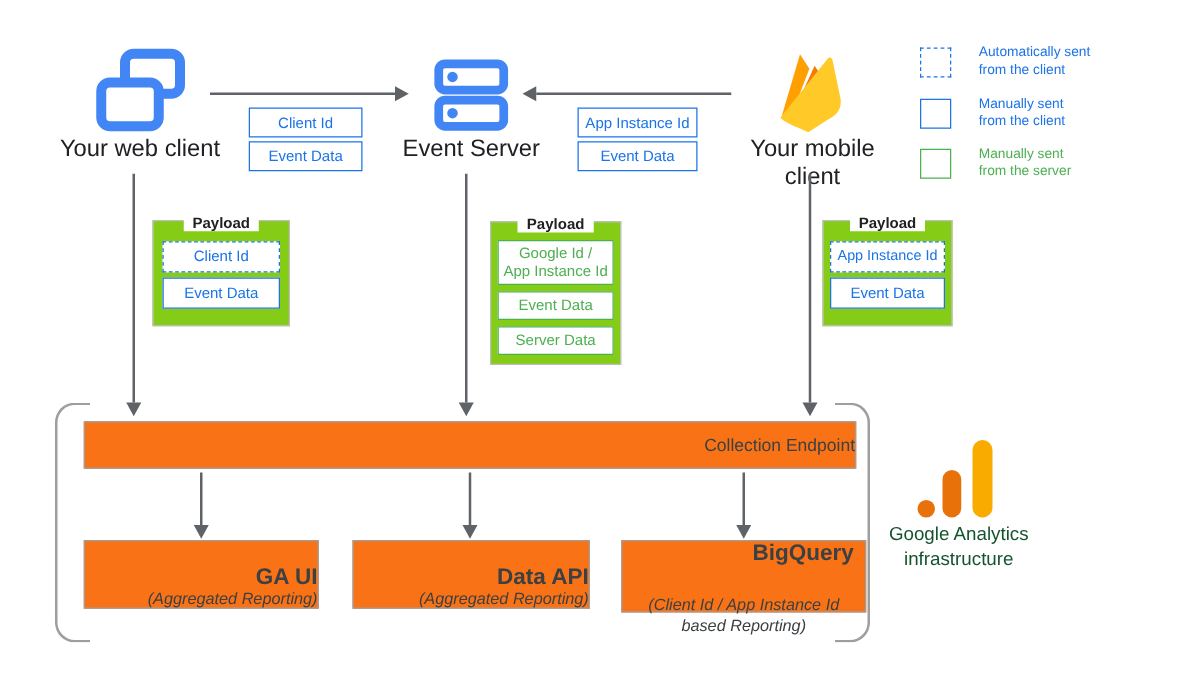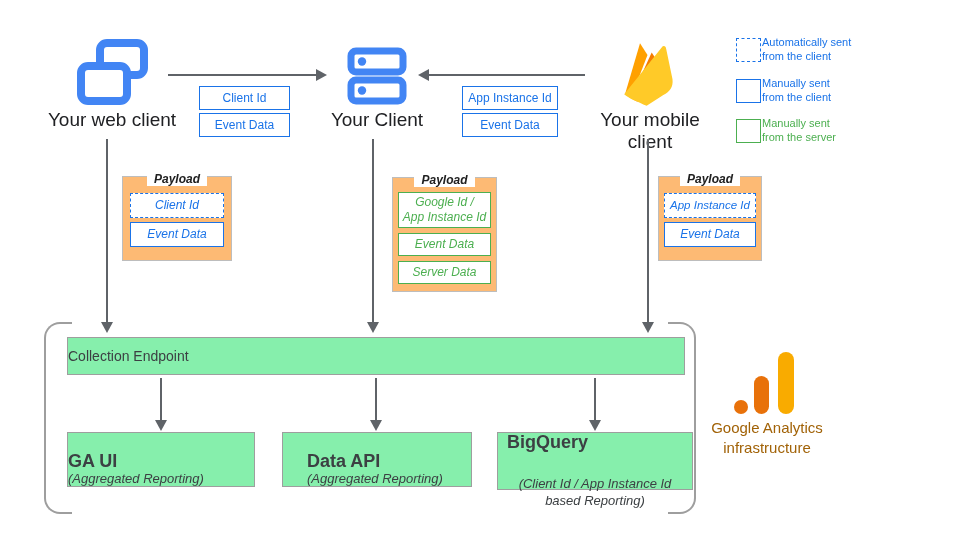--- a/index.html
+++ b/index.html
@@ -16,46 +16,46 @@
   
   .hline{height:2px;background:#5f6368;}
   .vline{width:2px;background:#5f6368;}
   .ah-right{position:absolute;right:-11px;top:-5px;width:0;height:0;
             border-left:11px solid #5f6368;border-top:6px solid transparent;border-bottom:6px solid transparent;}
   .ah-left{position:absolute;left:-11px;top:-5px;width:0;height:0;
            border-right:11px solid #5f6368;border-top:6px solid transparent;border-bottom:6px solid transparent;}
   .ah-down{position:absolute;bottom:-11px;left:-5px;width:0;height:0;
            border-top:11px solid #5f6368;border-left:6px solid transparent;border-right:6px solid transparent;}
   
-  .payload{border:1px solid #bdbdbd;background:#fdba74;box-sizing:border-box;
-           display:flex;flex-direction:column;align-items:center;font-style:italic;}
+  .payload{border:1px solid #bdbdbd;background:#84cc16;box-sizing:border-box;
+           display:flex;flex-direction:column;align-items:center;}
   .payload-title{position:absolute;top:-8px;left:0;right:0;text-align:center;}
   .payload-title span{background:#fff;padding:0 7px;font-size:12px;font-weight:700;color:#212121;}
   .pitem{box-sizing:border-box;display:flex;align-items:center;justify-content:center;
          font-size:12px;font-weight:500;text-align:center;white-space:pre-line;line-height:15px;background:#fff;}
   .auto-client{border:1.5px dashed #1a73e8;color:#1a73e8;}
   .manual-client{border:1.5px solid #1a73e8;color:#1a73e8;}
   .manual-server{border:1.5px solid #4caf50;color:#4caf50;}
   
-  .legend-row{display:flex;align-items:center;gap:1px;}
+  .legend-row{display:flex;align-items:center;gap:22px;}
   .legend-swatch{width:25px;height:24px;background:#fff;box-sizing:border-box;flex:0 0 auto;}
   .legend-text{font-size:11px;line-height:13.5px;font-weight:500;white-space:pre-line;}
   .legend-text.blue{color:#1a73e8;}
   .legend-text.green{color:#4caf50;}
   
   .bracket-left{width:28px;height:192px;border:2.5px solid #9e9e9e;border-right:none;
                 border-radius:16px 0 0 16px;box-sizing:border-box;}
   .bracket-right{width:28px;height:192px;border:2.5px solid #9e9e9e;border-left:none;
                  border-radius:0 16px 16px 0;box-sizing:border-box;}
-  .gbox{border:1px solid #9e9e9e;background:#86efac;box-sizing:border-box;color:#3c4043;
-        display:flex;flex-direction:column;align-items:flex-start;justify-content:center;text-align:center;}
+  .gbox{border:1px solid #9e9e9e;background:#f97316;box-sizing:border-box;color:#3c4043;
+        display:flex;flex-direction:column;align-items:flex-end;justify-content:center;text-align:center;}
   .gbox .t{font-size:18px;font-weight:700;line-height:17px;margin-top:20px;}
   .gbox .s{font-size:13px;font-style:italic;line-height:17px;}
   .endpoint-label{font-size:14px;font-weight:500;color:#3c4043;}
-  .infra-label{font-size:15px;line-height:20px;font-weight:500;color:#a16207;text-align:center;}
+  .infra-label{font-size:15px;line-height:20px;font-weight:500;color:#14532d;text-align:center;}
   
   .ga-bar-tall{position:absolute;left:52px;top:2px;width:16px;height:62px;border-radius:8px;background:#F9AB00;}
   .ga-bar-mid{position:absolute;left:28px;top:26px;width:15px;height:38px;border-radius:8px;background:#E8710A;}
   .ga-dot{position:absolute;left:8px;top:50px;width:14px;height:14px;border-radius:50%;background:#E8710A;}
 </style>
 </head>
 <body>
 
 <div id="stage">
 
@@ -70,21 +70,21 @@
   </div>
   <div class="abs tag" style="left:199px;top:86px;width:91px;height:24px;">Client Id</div>
   <div class="abs tag" style="left:199px;top:113px;width:91px;height:24px;">Event Data</div>
 
   <svg class="abs" style="left:347px;top:47px;" width="60" height="58" viewBox="0 0 60 58">
     <rect x="4" y="4" width="52" height="21" rx="5" fill="#fff" stroke="#4285f4" stroke-width="7"></rect>
     <rect x="4" y="33" width="52" height="21" rx="5" fill="#fff" stroke="#4285f4" stroke-width="7"></rect>
     <circle cx="15" cy="14.5" r="4.2" fill="#4285f4"></circle>
     <circle cx="15" cy="43.5" r="4.2" fill="#4285f4"></circle>
   </svg>
-  <div class="abs node-label" style="left:307px;top:109px;width:140px;">Your Client</div>
+  <div class="abs node-label" style="left:307px;top:109px;width:140px;">Event Server</div>
 
   <div class="abs hline" style="left:429px;top:74px;width:156px;">
     <span class="ah-left"></span>
   </div>
   <div class="abs tag" style="left:462px;top:86px;width:96px;height:24px;">App Instance Id</div>
   <div class="abs tag" style="left:462px;top:113px;width:96px;height:24px;">Event Data</div>
 
   <svg class="abs" style="left:620px;top:39px;" width="60" height="67" viewBox="0 0 72 80">
     <polygon points="6,66 24,5 33,19 13,71" fill="#FFA000"></polygon>
     <polygon points="13,71 38,16 46,28 21,75" fill="#F57C00"></polygon>

